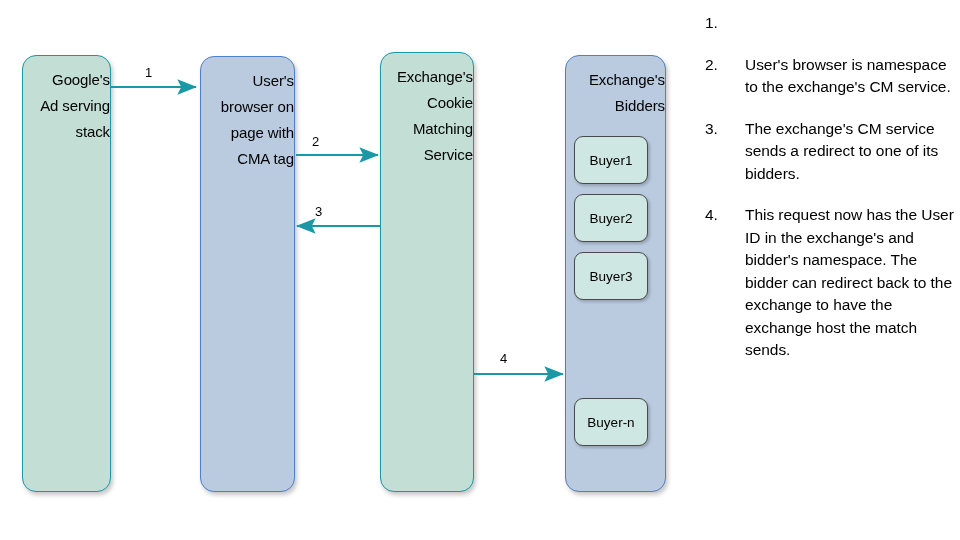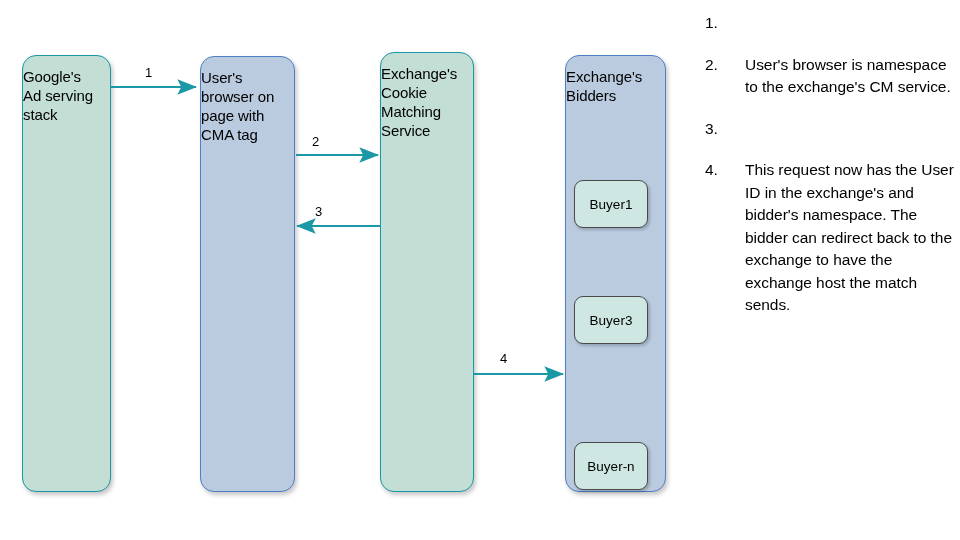--- a/index.html
+++ b/index.html
@@ -21,22 +21,22 @@
     left: 0; top: 0;
     width: 960px;
     height: 540px;
   }
 
   
   .lane {
     position: absolute;
     box-sizing: border-box;
     border-radius: 14px;
-    text-align: left;
-    line-height: 19px;
+    text-align: right;
+    line-height: 26px;
     font-size: 15px;
     padding-top: 11px;
     letter-spacing: -0.1px;
     box-shadow: 2px 3px 4px rgba(0,0,0,0.22);
   }
   .lane.green {
     background: #c3ded5;
     border: 1.3px solid #1a98a6;
   }
   .lane.blue {
@@ -61,21 +61,20 @@
     width: 74px;
     height: 48px;
     left: 574px;
     background: #cfe7e2;
     border: 1.2px solid #4a4a4a;
     border-radius: 9px;
     font-size: 13.5px;
     line-height: 48px;
     text-align: center;
     box-shadow: 1.5px 2px 3px rgba(0,0,0,0.20);
-    margin-top: 44px;
   }
   #buyer-1 { top: 136px; }
   #buyer-2 { top: 194px; }
   #buyer-3 { top: 252px; }
   #buyer-n { top: 398px; }
 
   
   #arrows {
     position: absolute;
     left: 0; top: 0;
@@ -144,20 +143,21 @@
 Matching
 Service</span>
   </div>
 
   <div class="lane blue" id="lane-bidders">
     <span class="lane-label">Exchange's
 Bidders</span>
   </div>
 
   <div class="buyer" id="buyer-1">Buyer1</div>
+  <div class="buyer" id="buyer-2">Buyer2</div>
   <div class="buyer" id="buyer-3">Buyer3</div>
   <div class="buyer" id="buyer-n">Buyer-n</div>
 
   <svg id="arrows" viewBox="0 0 960 540" xmlns="http://www.w3.org/2000/svg">
     <defs>
       <marker id="head-right" markerWidth="9" markerHeight="7" refX="8.5" refY="3.5" orient="auto">
         <path d="M0,0 L9,3.5 L0,7 L1.8,3.5 Z" fill="#1a98a6"></path>
       </marker>
       <marker id="head-left" markerWidth="9" markerHeight="7" refX="8.5" refY="3.5" orient="auto">
         <path d="M0,0 L9,3.5 L0,7 L1.8,3.5 Z" fill="#1a98a6"></path>
@@ -181,20 +181,21 @@
   <div id="steps">
     <div class="step">
       <span class="step-num">1.</span>
     </div>
     <div class="step">
       <span class="step-num">2.</span>
       <span class="step-text">User's browser is namespace to the exchange's CM service.</span>
     </div>
     <div class="step">
       <span class="step-num">3.</span>
+      <span class="step-text">The exchange's CM service sends a redirect to one of its bidders.</span>
     </div>
     <div class="step">
       <span class="step-num">4.</span>
       <span class="step-text">This request now has the User ID in the exchange's and bidder's namespace. The bidder can redirect back to the exchange to have the exchange host the match sends.</span>
     </div>
   </div>
 
 </div>
 
 </body></html>

